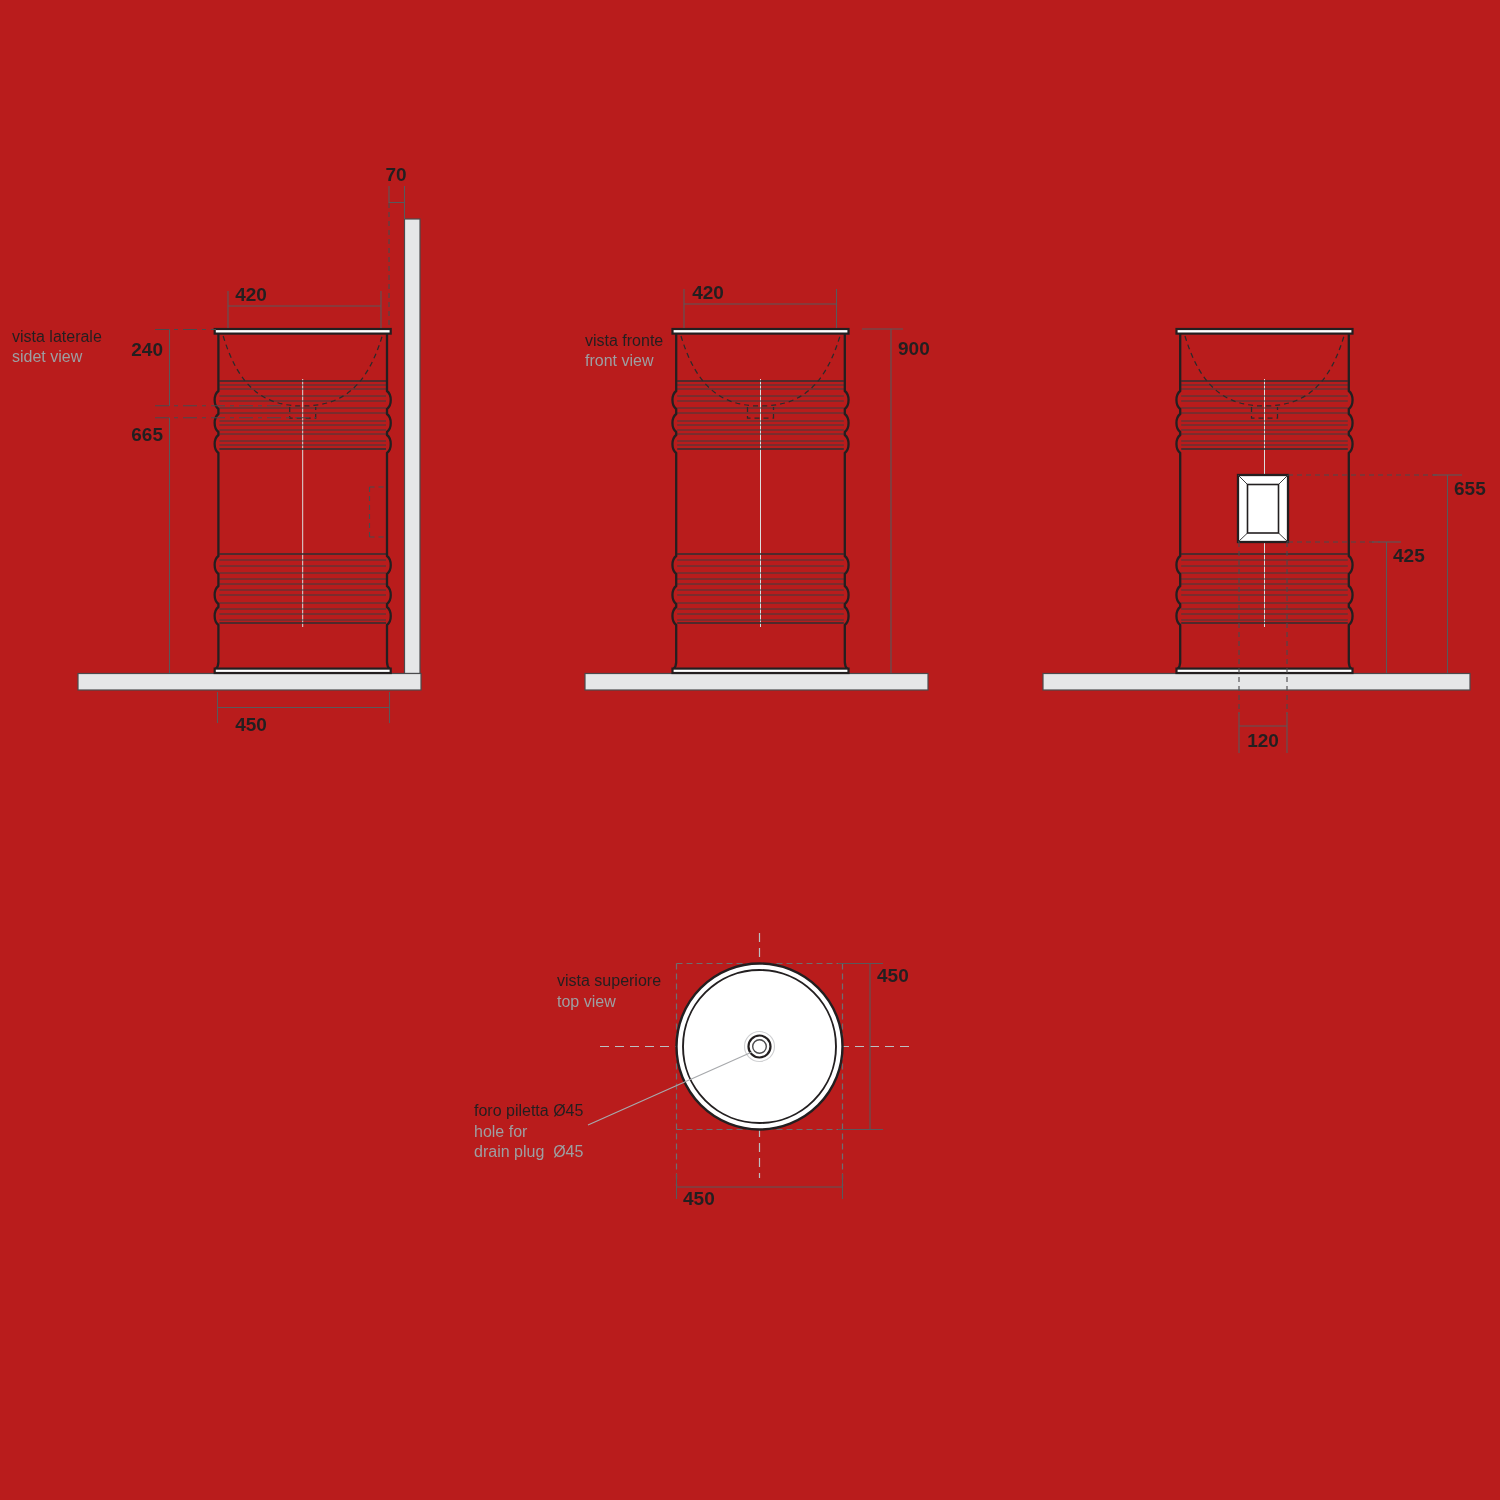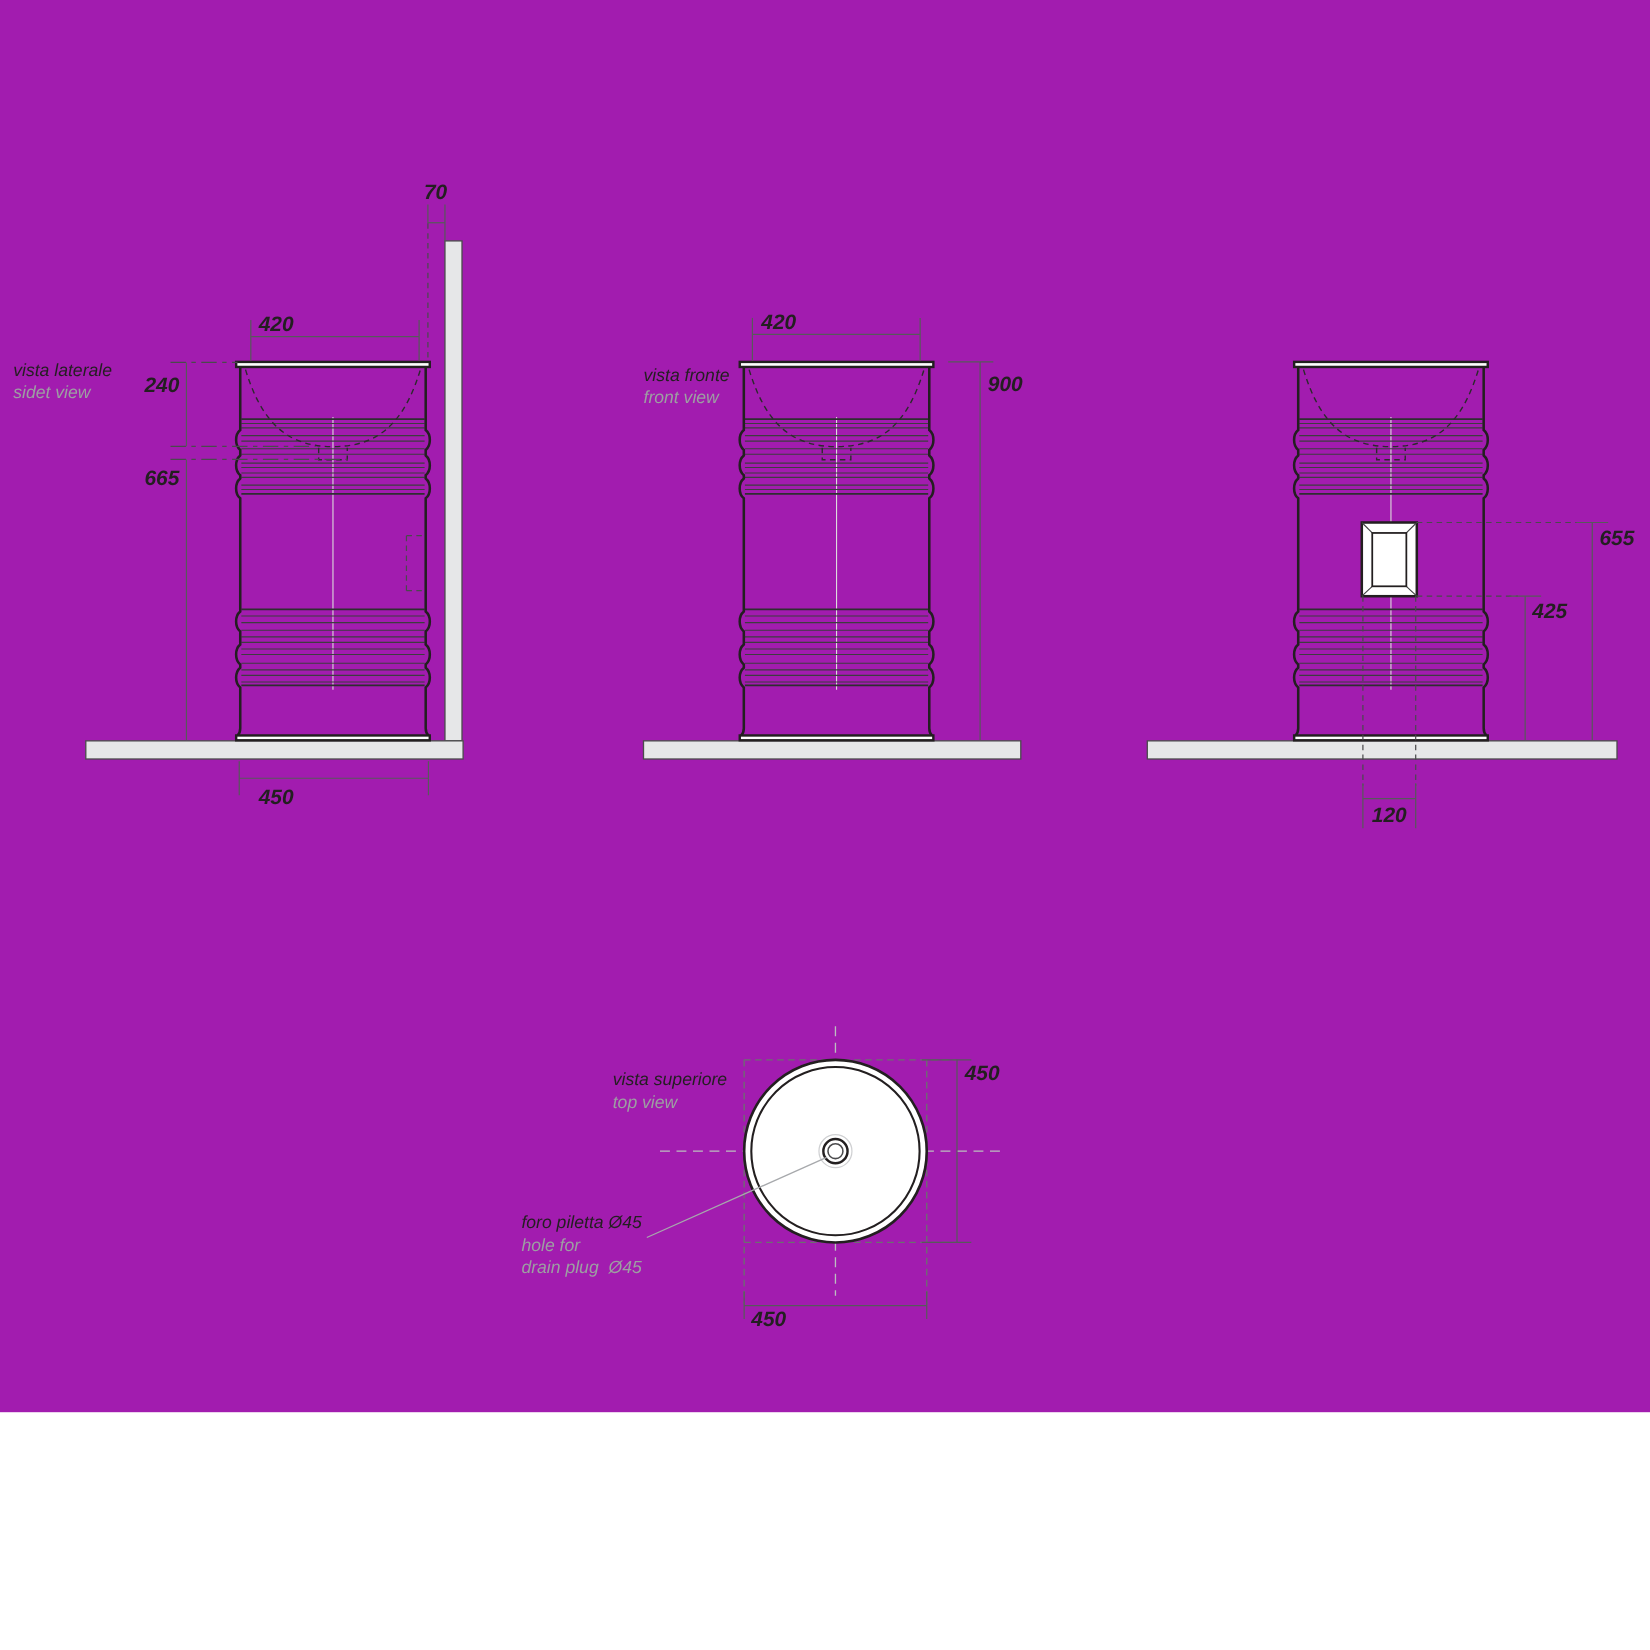--- a/index.html
+++ b/index.html
@@ -1,16 +1,16 @@
 <!DOCTYPE html>
 <html><head>
 <meta charset="utf-8">
 <style>
   html,body{margin:0;padding:0;background:#ffffff;}
-  .canvas{width:1500px;height:1284px;position:relative;background:#a21caf;font-style:italic;}
+  .canvas{width:1500px;height:1500px;position:relative;background:#b91c1c;}
   svg{display:block;}
   
   .ol{stroke:#231f20;stroke-width:2.3;fill:none;stroke-linecap:round;}
   .rim{fill:#ffffff;stroke:#231f20;stroke-width:2.2;}
   .rib{stroke:#3d3d3f;stroke-width:1;fill:none;}
   .rib2{stroke:#2e2e30;stroke-width:1.5;fill:none;}
   .cfaint{stroke:#dcdcdc;stroke-width:1;}
   .bdash{stroke:#2b2b2b;stroke-width:1.25;fill:none;stroke-dasharray:5 4;}
   .hdash{stroke:#4a4a4c;stroke-width:1.1;fill:none;stroke-dasharray:5 4;}
   .dashdot{stroke:#4a4a4c;stroke-width:1.1;fill:none;stroke-dasharray:14 5 4 5;}

